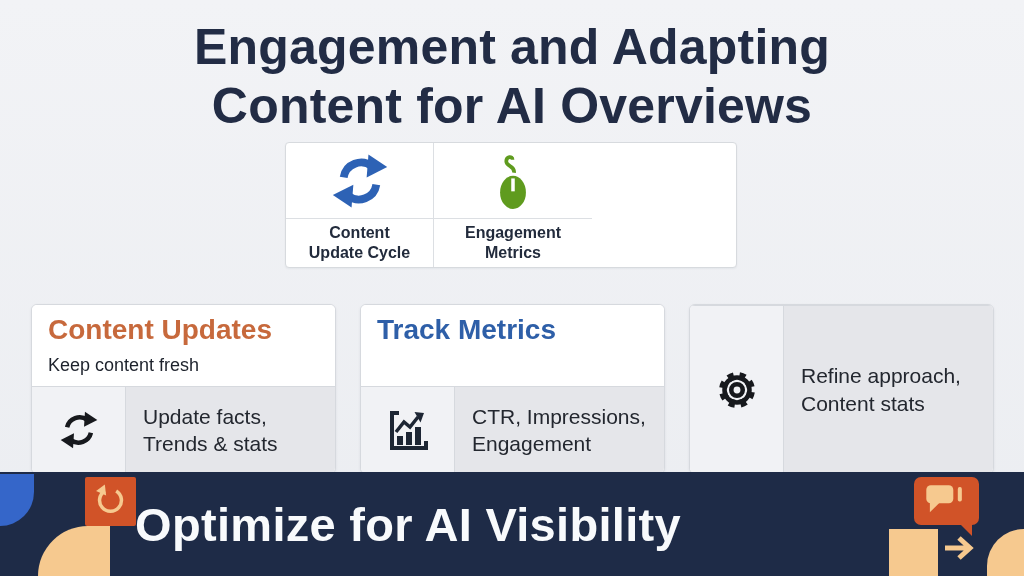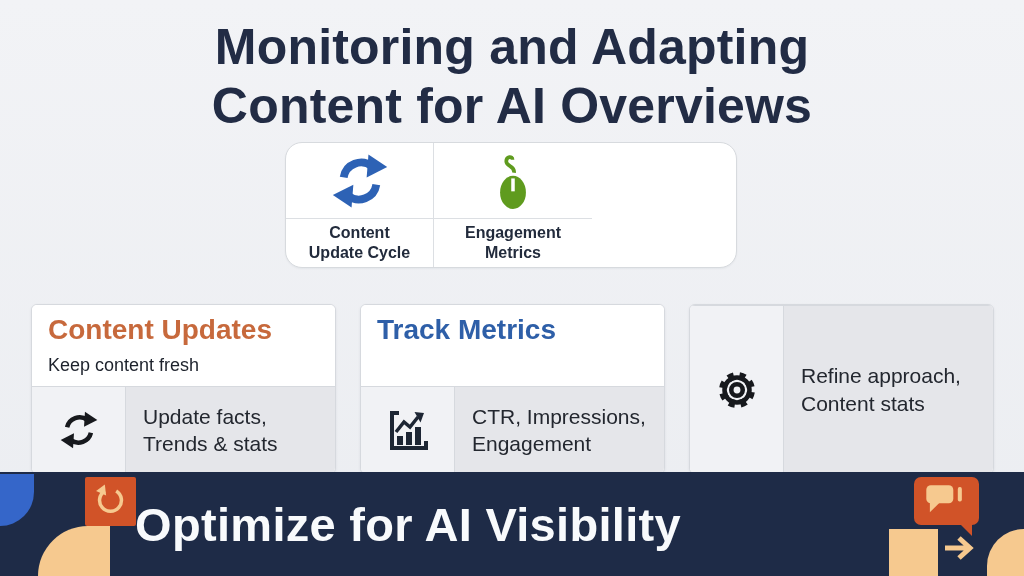--- a/index.html
+++ b/index.html
@@ -11,21 +11,21 @@
     overflow:hidden;
   }
   .main-title{
     position:absolute; top:18px; left:0; width:1024px;
     text-align:center; font-size:50px; line-height:1.17; font-weight:700;
     letter-spacing:0.2px; white-space:pre-line;
   }
   
   .icon-strip{
     position:absolute; left:285px; top:142px; width:452px; height:126px;
-    background:#ffffff; border:1px solid #d7dade; border-radius:17px;
+    background:#ffffff; border:1px solid #d7dade; border-radius:4px;
     display:grid; grid-template-columns:147px 159px 144px;
     box-shadow:0 1px 2px rgba(20,30,50,0.05);
   }
   .strip-col{ display:flex; flex-direction:column; }
   .strip-col + .strip-col{ border-left:1px solid #dcdfe3; }
   .strip-icon{ height:75px; display:flex; align-items:center; justify-content:center; }
   .strip-label{
     flex:1; border-top:1px solid #dcdfe3; display:flex; align-items:center; justify-content:center;
     text-align:center; font-size:16px; font-weight:700; color:#222b3c;
     line-height:1.22; white-space:pre-line; padding:4px 2px;
@@ -74,21 +74,21 @@
   .decor-cream-square{ left:889px; top:57px; width:49px; height:47px; }
   .decor-arrow{ left:943px; top:60px; width:36px; height:32px; }
   .decor-cream-blob{ left:987px; top:57px; width:37px; height:47px; border-top-left-radius:38px; }
   svg{ display:block; }
 </style>
 </head>
 <body>
 
 <div>
 
-  <h1 class="main-title" style="color: rgb(34, 44, 69);">Monitoring and Adapting
+  <h1 class="main-title" style="color: rgb(34, 44, 69);">Engagement and Adapting
 Content for AI Overviews</h1>
 
   <section class="icon-strip">
     <div class="strip-col">
       <div class="strip-icon" style="color: rgb(45, 98, 181);">
         <svg viewBox="0 0 48 48" width="66" height="58">
           <path d="M10.5 21 A 14.5 14.5 0 0 1 34 12" fill="none" stroke="currentColor" stroke-width="6.5"></path>
           <path d="M37.5 27 A 14.5 14.5 0 0 1 14 36" fill="none" stroke="currentColor" stroke-width="6.5"></path>
           <path fill="currentColor" d="M31 2 L46.5 12.5 L29.5 21 Z"></path>
           <path fill="currentColor" d="M17 46 L1.5 35.5 L18.5 27 Z"></path>

